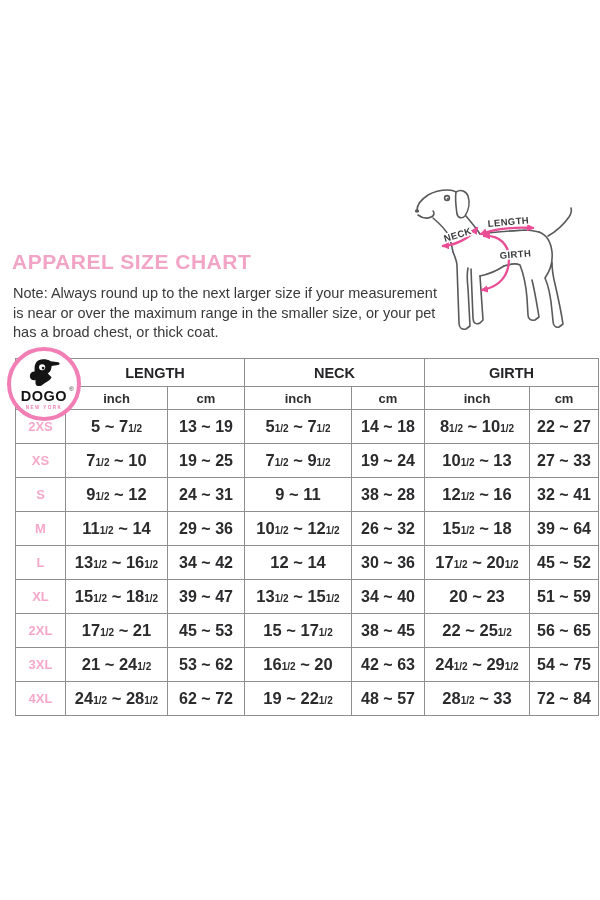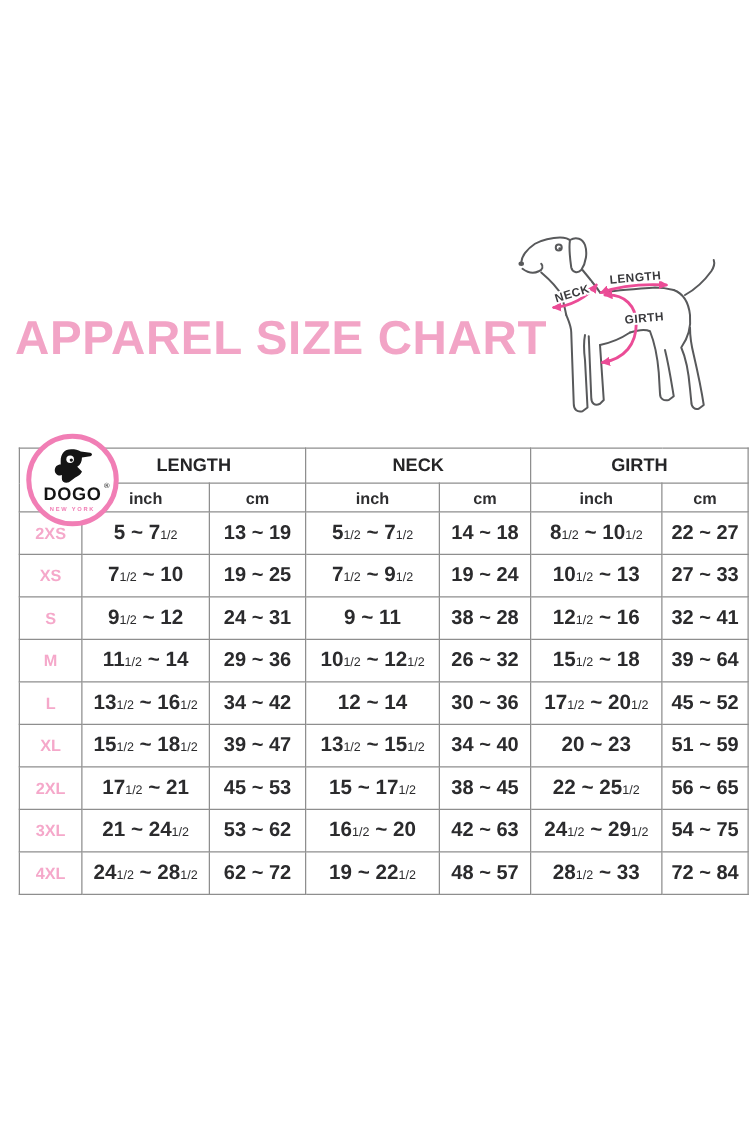--- a/index.html
+++ b/index.html
@@ -8,21 +8,21 @@
     --border-gray:#8E8E8E; --border-outer:#6E6E6E;
   }
   html,body{margin:0;padding:0;background:#fff;}
   .canvas{
     position:relative;width:600px;height:900px;background:#fff;overflow:hidden;
     font-family:"Liberation Sans",sans-serif;color:var(--text-dark);
   }
   
   .page-title{
     position:absolute;left:12px;top:250px;margin:0;
-    font-size:38px;font-weight:bold;letter-spacing:.5px;color:var(--pink-accent);
+    font-size:21px;font-weight:bold;letter-spacing:.5px;color:var(--pink-accent);
   }
   .note{
     position:absolute;left:13px;top:284px;width:424px;margin:0;
     font-size:14.5px;line-height:1.36;color:#39393B;
   }
   
   .diagram{position:absolute;left:400px;top:168px;width:200px;height:180px;}
   .dog-line{fill:none;stroke:var(--outline-gray);stroke-width:1.6;stroke-linecap:round;stroke-linejoin:round;}
   .dog-fill{fill:#fff;stroke:var(--outline-gray);stroke-width:1.6;stroke-linejoin:round;}
   .dog-solid{fill:var(--outline-gray);stroke:none;}
@@ -41,24 +41,24 @@
   .size-table th,.size-table td{
     border:1px solid var(--border-gray);text-align:center;vertical-align:middle;
     padding:0;overflow:hidden;white-space:nowrap;
   }
   .size-table thead tr.group-row th{height:27px;font-size:14.5px;font-weight:bold;color:#252527;}
   .size-table thead tr.unit-row th{height:22px;font-size:13px;font-weight:bold;color:#2E2E30;}
   .size-table tbody td{height:33px;font-size:16px;color:#2B2B2D;}
   .size-table tbody td.size{font-size:13px;font-weight:bold;color:var(--pink-label);}
   .size-table tbody td.inch{font-weight:bold;font-size:16.5px;}
   .size-table tbody td.cm{font-weight:bold;}
-  .size-table .fr{font-size:10px;font-weight:normal;letter-spacing:0;}
+  .size-table .fr{font-size:10px;font-weight:bold;letter-spacing:0;}
   
   .logo{
-    position:absolute;left:21px;top:347px;width:74px;height:74px;border-radius:50%;
+    position:absolute;left:7px;top:347px;width:74px;height:74px;border-radius:50%;
     background:#fff;border:4px solid var(--ring-pink);box-sizing:border-box;
     display:flex;flex-direction:column;align-items:center;justify-content:center;
   }
   .logo .brand{position:relative;font-size:14.5px;font-weight:bold;letter-spacing:.5px;color:#141414;line-height:1;margin-top:1px;}
   .logo .brand .reg{position:absolute;top:-3px;right:-7px;font-size:6px;font-weight:normal;}
   .logo .subtitle{font-size:4.6px;font-weight:bold;letter-spacing:1.4px;color:var(--ring-pink);margin-top:2px;}
 </style>
 </head>
 <body>
 
@@ -91,20 +91,21 @@
       <path class="arrow" d="M77,60 C70,70 56,77 43,78" marker-start="url(#ah)" marker-end="url(#ah)"></path>
       <path class="arrow" d="M81,66 C95,61 115,59 133,60" marker-start="url(#ah)" marker-end="url(#ah)"></path>
       <path class="arrow" d="M84,68 C100,67 109,77 109,91 C109,107 100,119 82,122" marker-start="url(#ah)" marker-end="url(#ah)"></path>
     </g>
     <text class="measure-label" x="45" y="74" transform="rotate(-17 45 74)">NECK</text>
     <text class="measure-label" x="88" y="59" transform="rotate(-5 88 59)">LENGTH</text>
     <text class="measure-label" x="100" y="91" transform="rotate(-5 100 91)">GIRTH</text>
   </svg>
 
   <h1 class="page-title">APPAREL SIZE CHART</h1>
+  <p class="note">Note: Always round up to the next larger size if your measurement is near or over the maximum range in the smaller size, or your pet has a broad chest, or thick coat.</p>
 
   <table class="size-table">
     <colgroup>
       <col style="width:50px">
         <col style="width:102px">
         <col style="width:77px">
       <col style="width:107px">
         <col style="width:73px">
         <col style="width:105px">
         <col style="width:69px">

